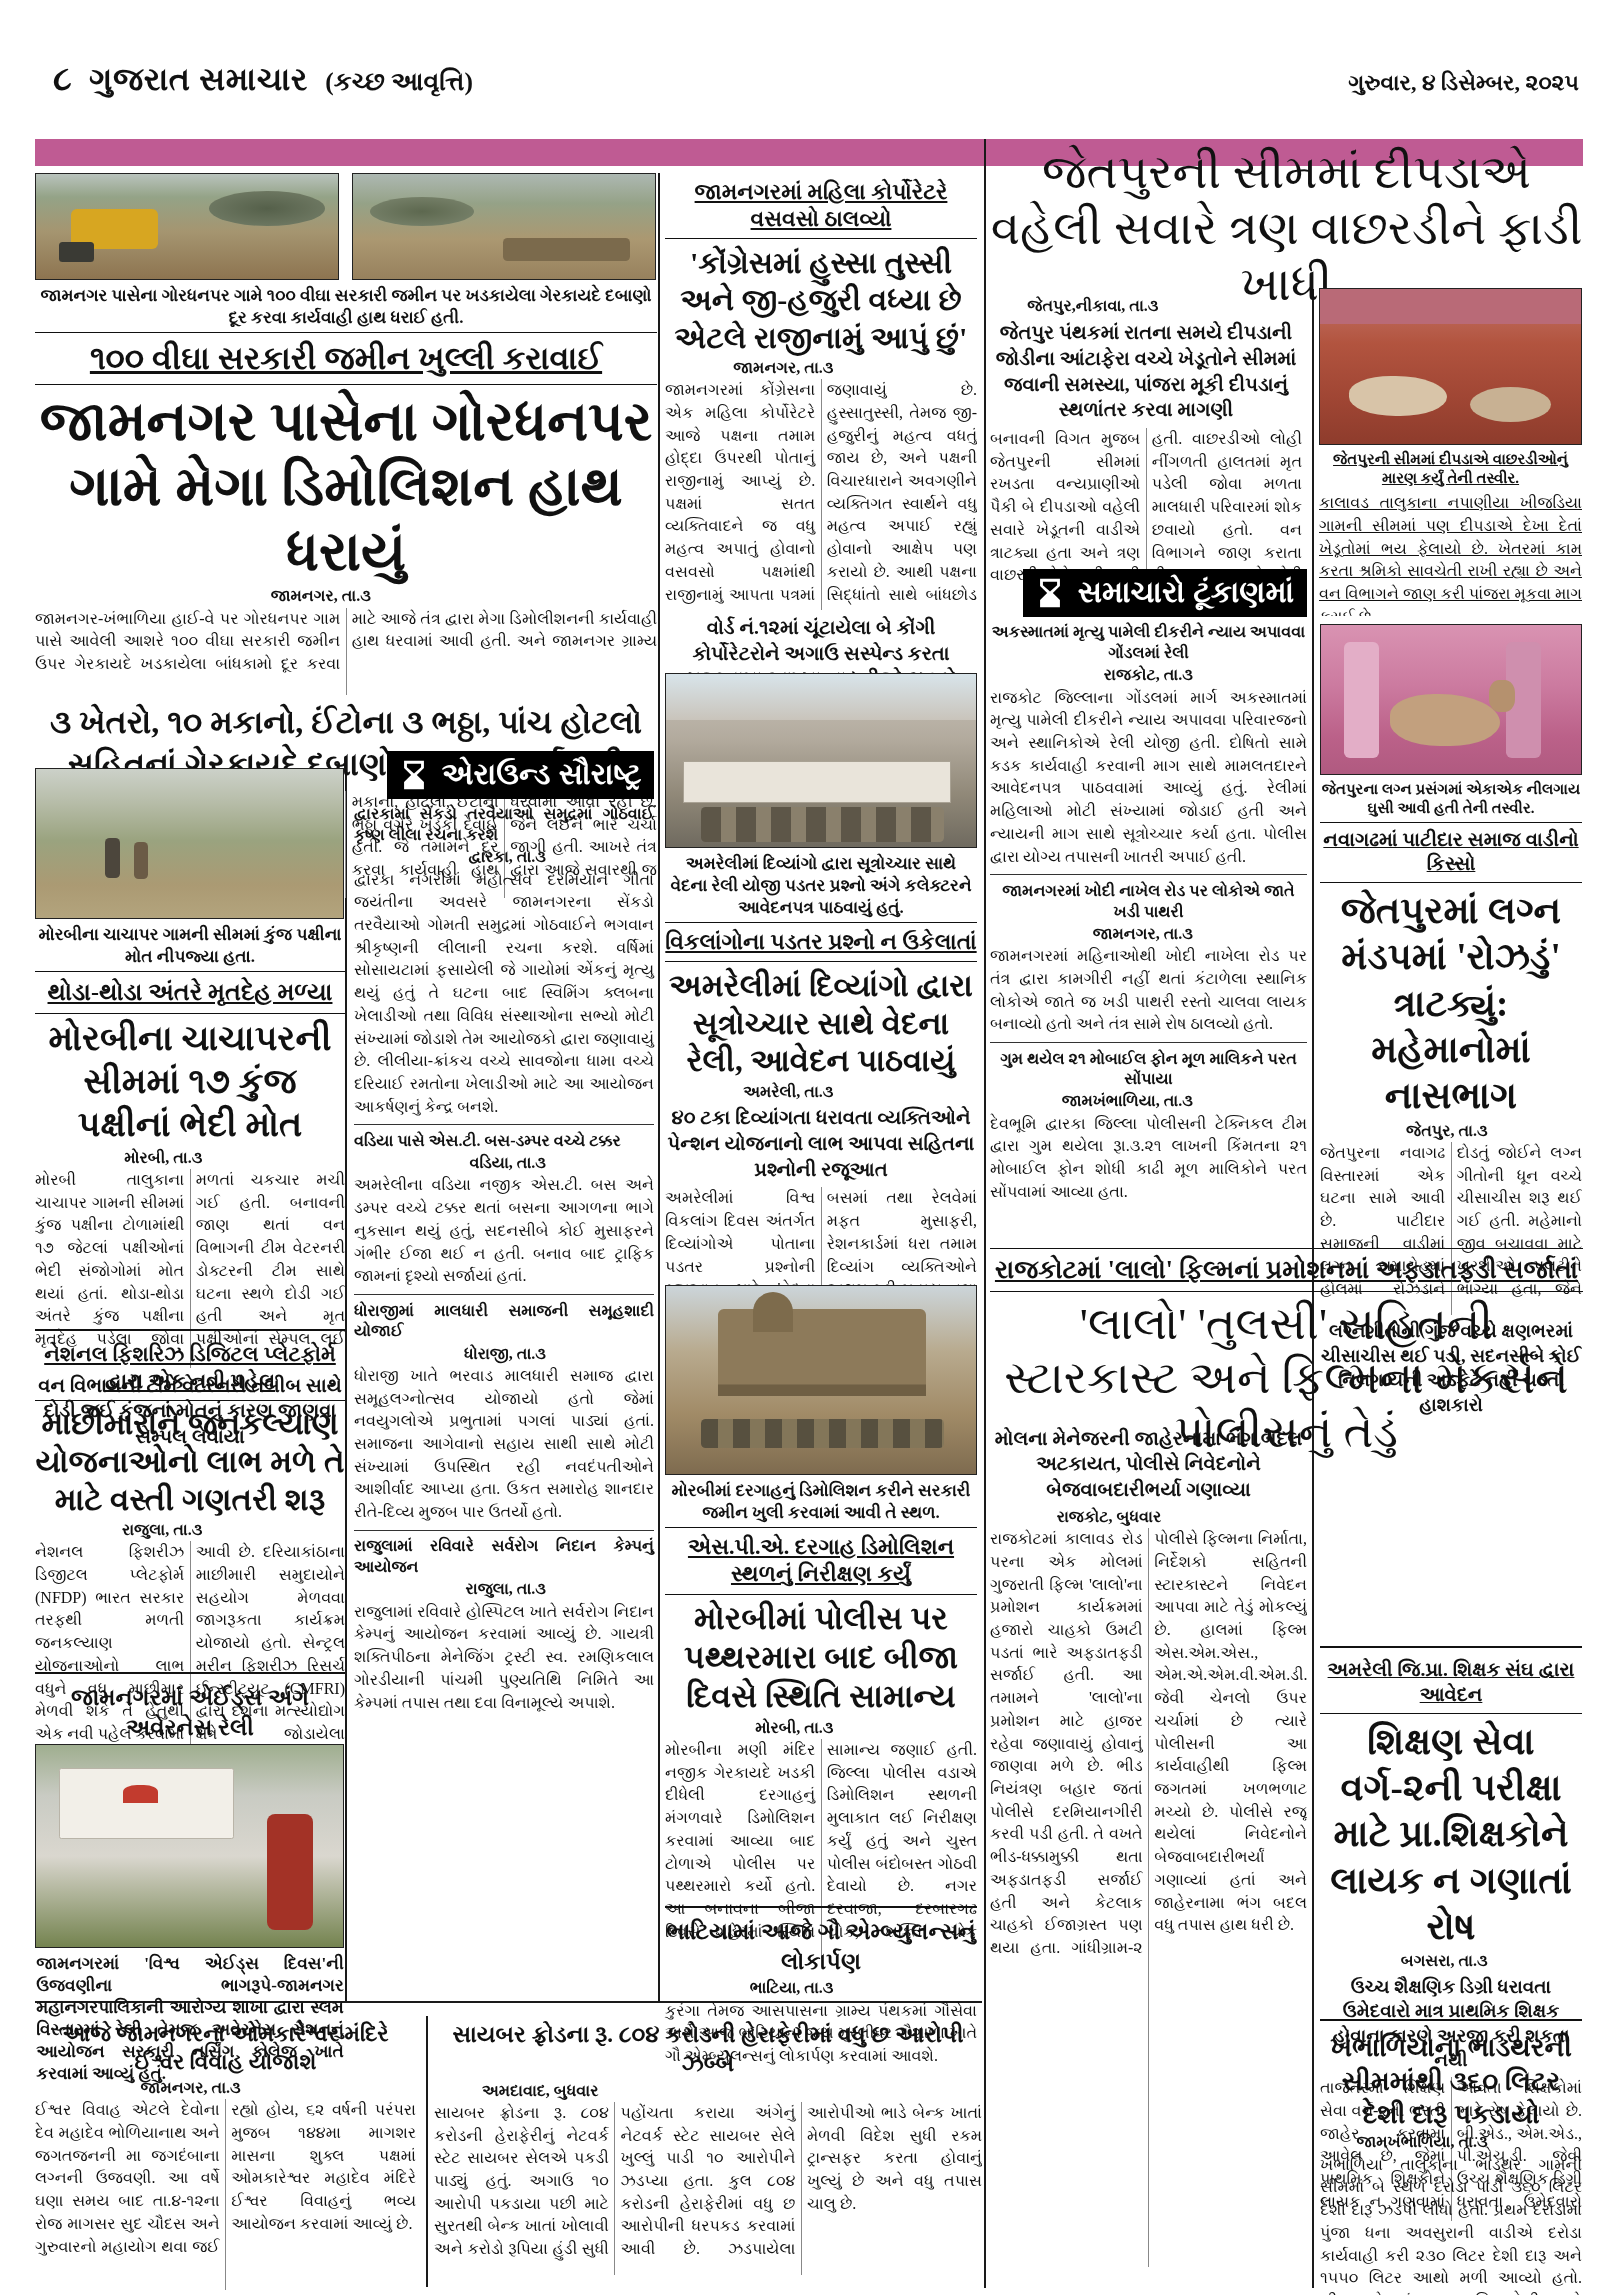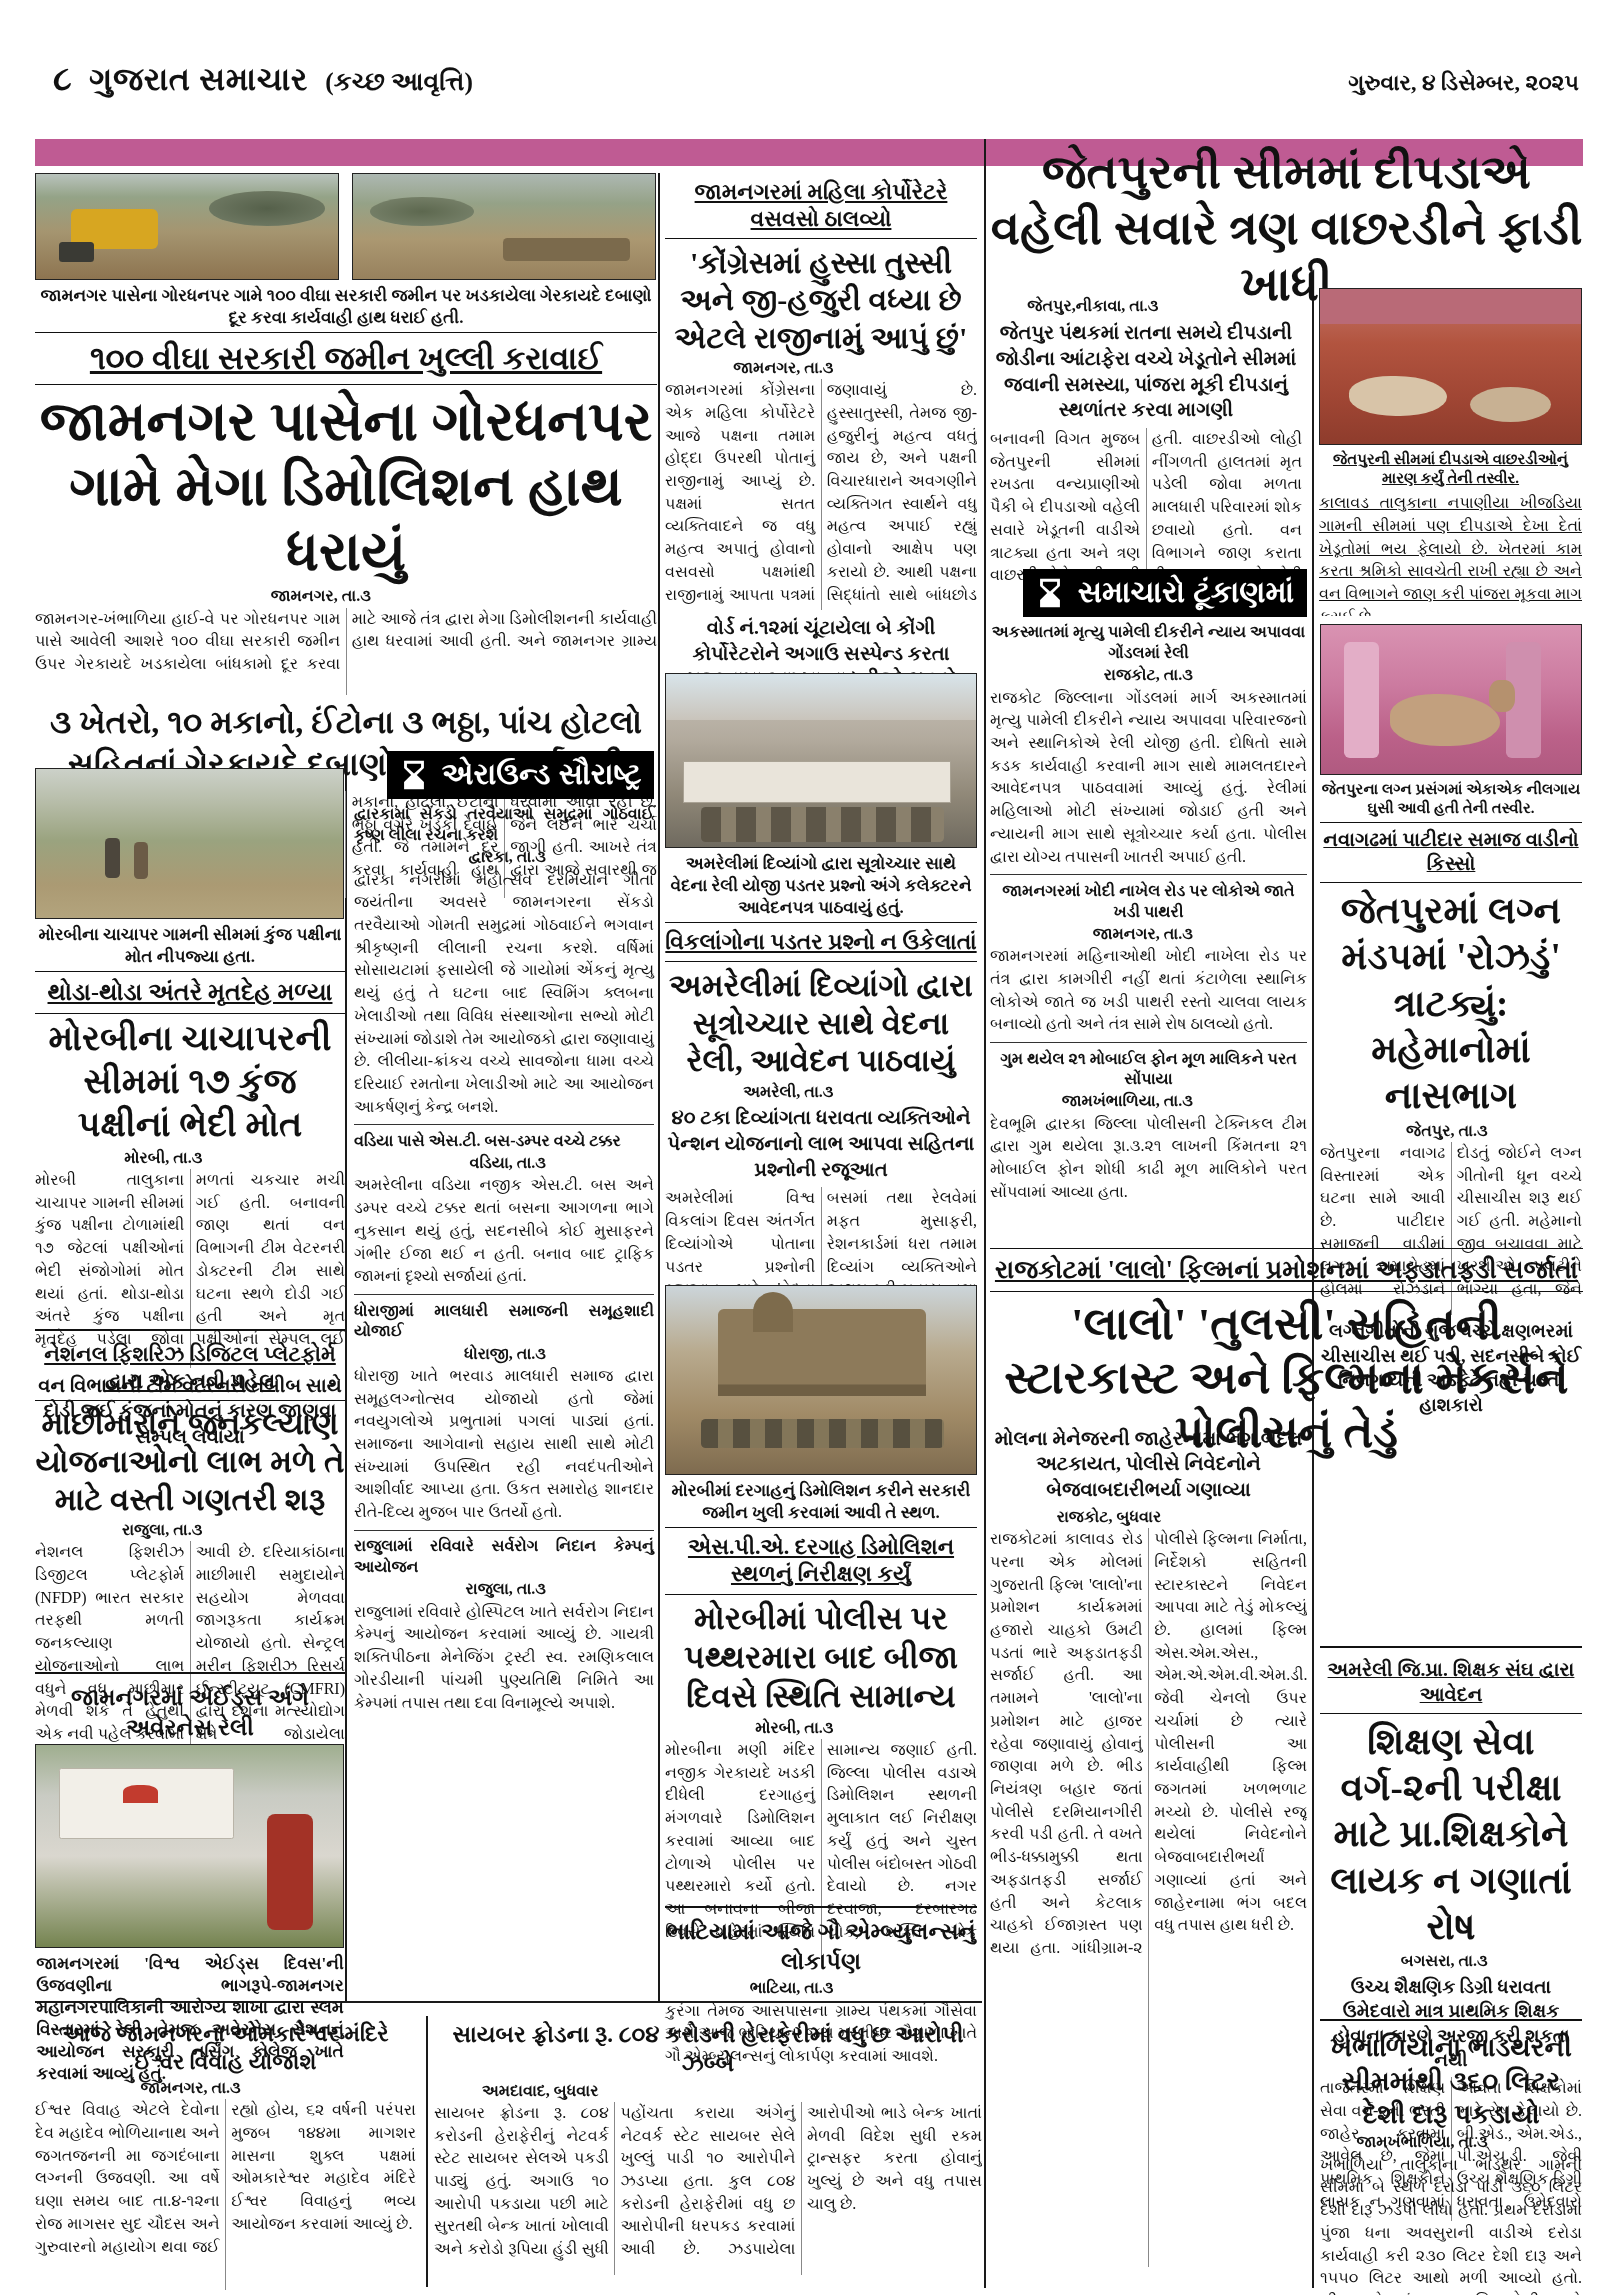--- a/index.html
+++ b/index.html
@@ -12,21 +12,21 @@
   .pagenum{font-size:34px;font-weight:bold;}
   .mast{font-size:32px;font-weight:bold;letter-spacing:0.6px;}
   .edition{font-size:25.4px;font-weight:bold;}
   .dateline-top{position:absolute;right:38px;top:70px;font-size:22px;font-weight:bold;}
   .pinkbar{position:absolute;left:35px;top:139px;width:1548px;height:26.6px;}
   .photo{position:relative;overflow:hidden;border:1.2px solid #222;}
   .cap{font-weight:bold;font-size:17px;text-align:center;line-height:1.3;padding:4.6px 1.2px 3.5px;}
   .kick{font-weight:bold;text-align:center;text-decoration:underline;border-top:1.7px solid #111;
         border-bottom:1.7px solid #111;padding:4.6px 0 5.8px;line-height:1.25;}
   .h-xl{font-size:55px;font-weight:bold;text-align:center;line-height:1.18;margin:5.8px 0 2.3px;}
-  .h-lg{font-size:47px;font-weight:bold;text-align:center;line-height:1.2;margin:4.6px 0 1.2px;}
+  .h-lg{font-size:47px;font-weight:normal;text-align:center;line-height:1.2;margin:4.6px 0 1.2px;}
   .h-md{font-size:35px;font-weight:bold;text-align:center;line-height:1.22;margin:4.6px 0 1.2px;}
   .h-sm{font-size:37px;font-weight:bold;text-align:center;line-height:1.25;margin:4.6px 0 1.2px;}
   .h-xs{font-size:23px;font-weight:bold;text-align:center;line-height:1.3;margin:3.5px 0 1.2px;}
   .sub{font-size:24px;font-weight:bold;text-align:center;line-height:1.32;margin:5.8px 0;}
   .sub-s{font-size:19.6px;font-weight:bold;text-align:center;line-height:1.32;margin:4.6px 0;}
   .dl{font-weight:bold;font-size:16px;text-align:right;padding-right:46%;white-space:nowrap;margin:2.3px 0;}
   .dl2{font-weight:bold;font-size:16px;text-align:right;padding-right:36%;white-space:nowrap;margin:2.3px 0;}
   .body{font-size:16px;line-height:1.42;text-align:justify;column-gap:11.6px;column-rule:0.6px solid #888;}
   .c2{column-count:2;} .c3{column-count:3;} .c4{column-count:4;}
   .clip{overflow:hidden;}

